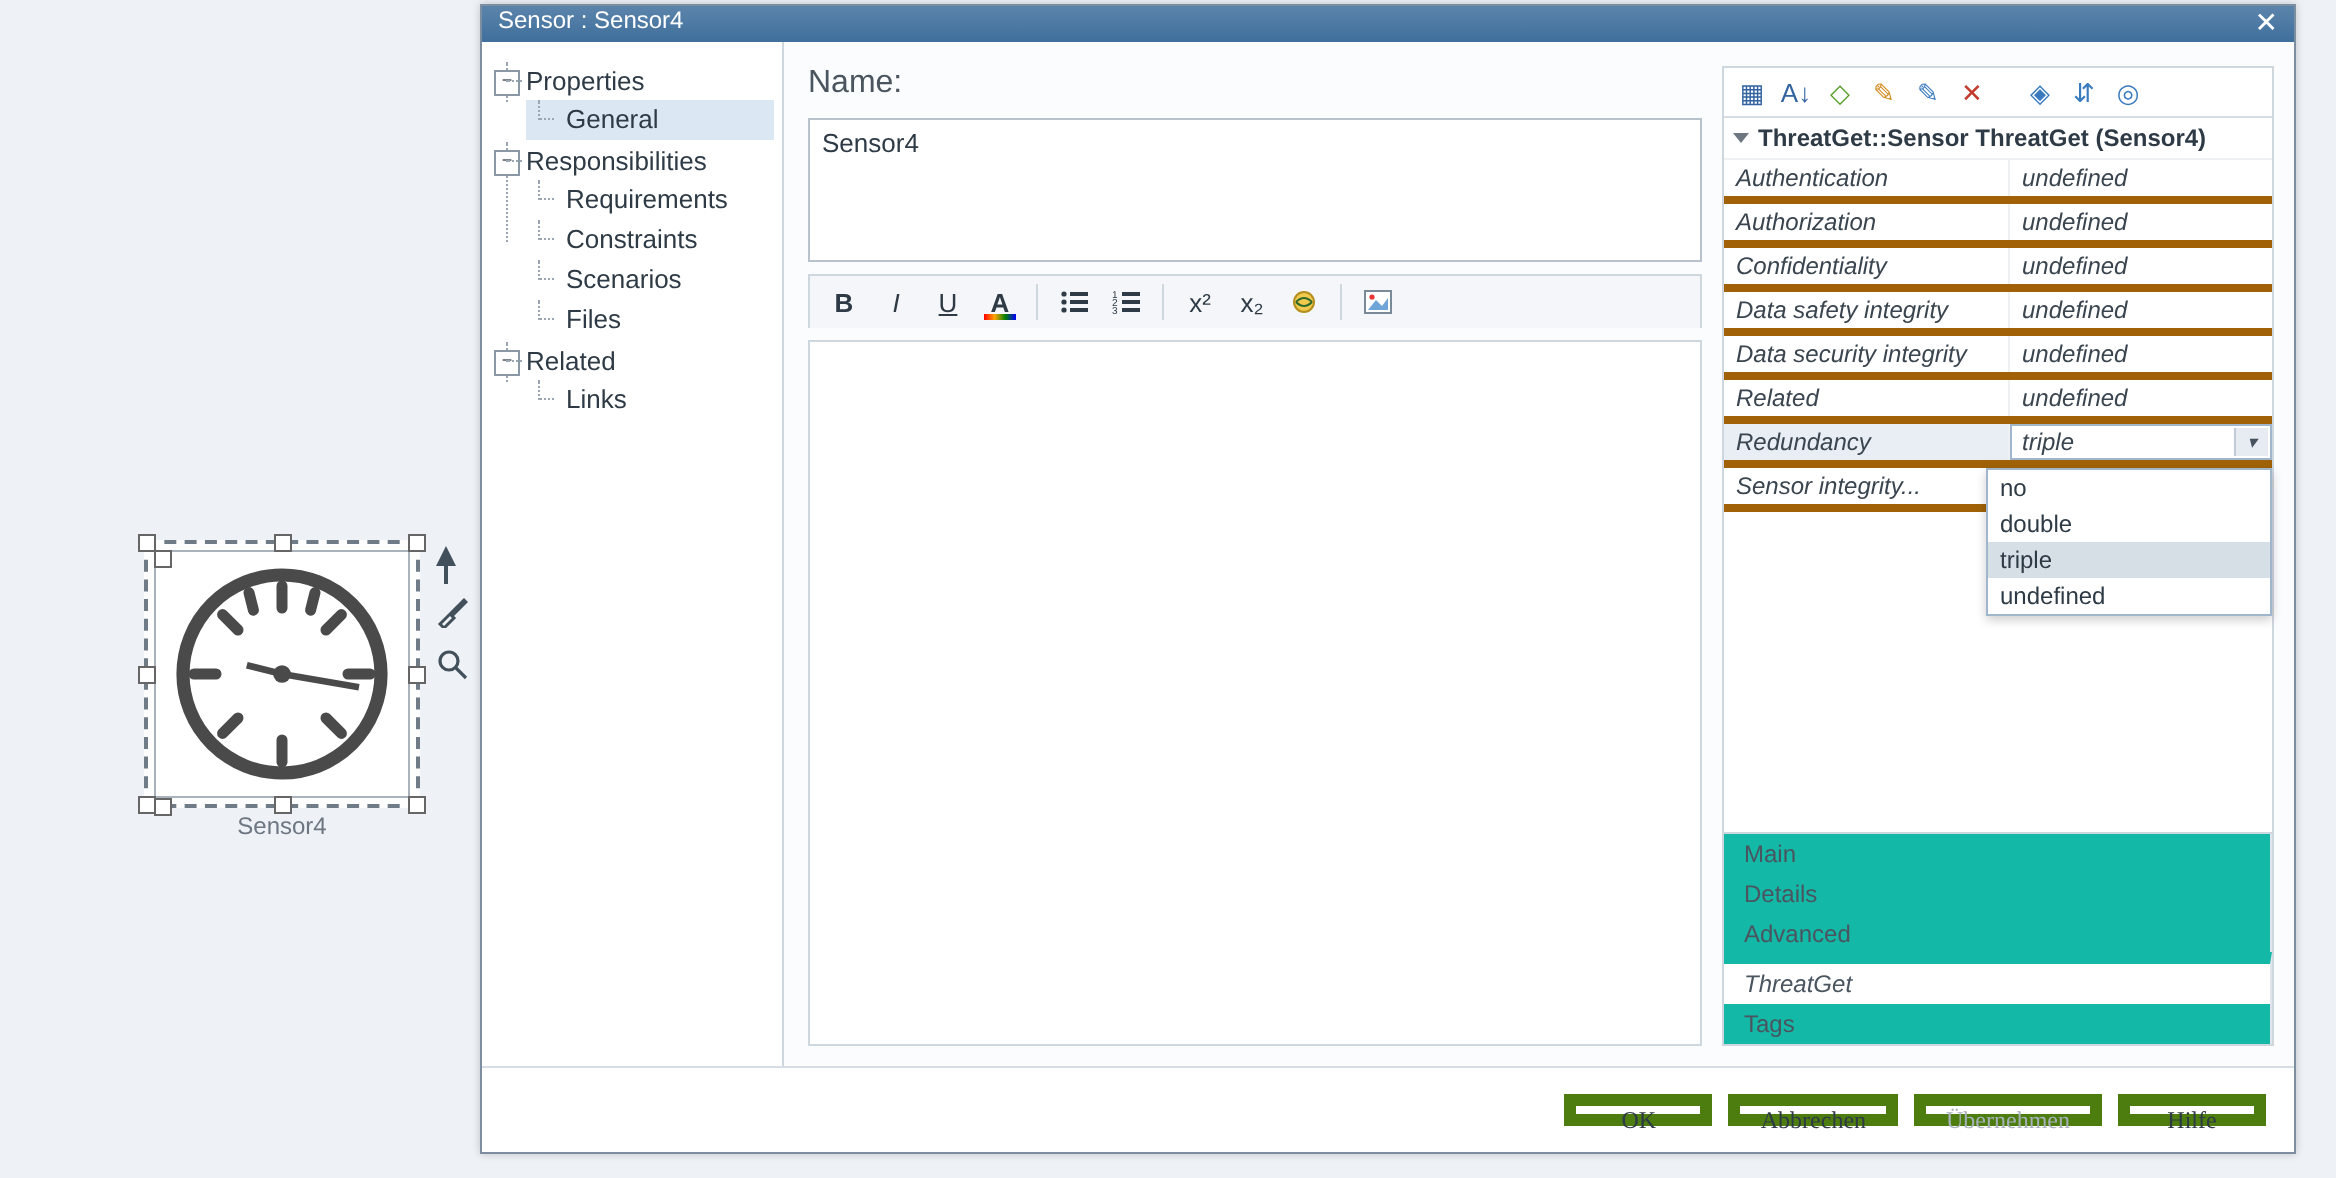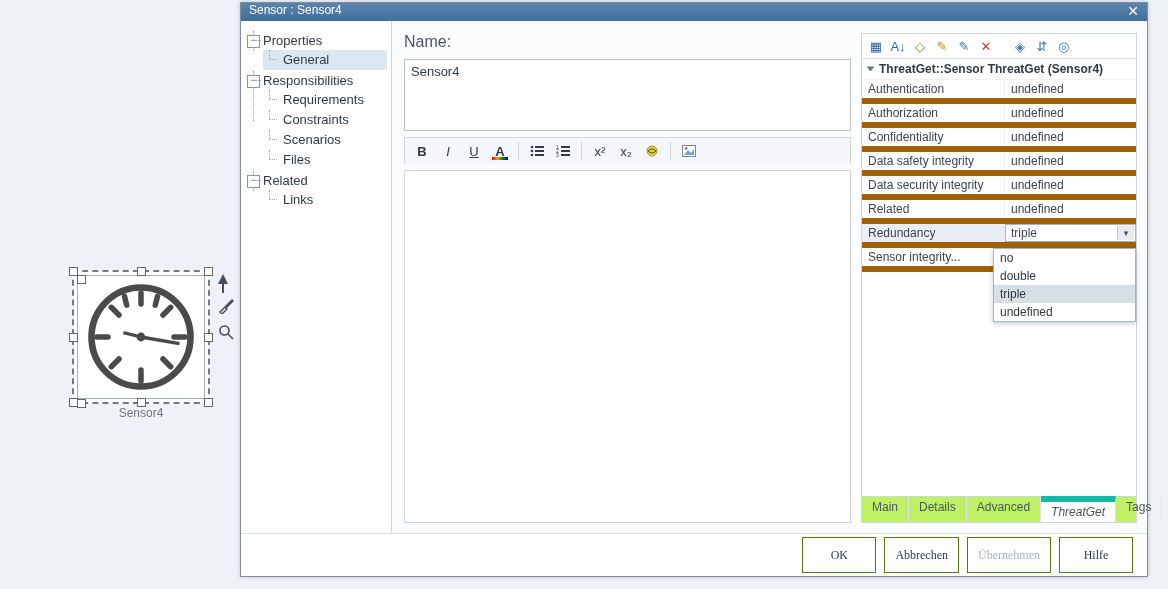--- a/index.html
+++ b/index.html
@@ -55,39 +55,39 @@
   .font-color{position:relative;font-weight:bold;}
   .font-color::after{content:"";position:absolute;left:3px;right:3px;bottom:1px;height:3px;background:linear-gradient(90deg,red,orange,green,blue);}
 
   
   .props{width:274px;border:1px solid #cfd7de;background:#fff;margin:12px 10px 10px 0;display:flex;flex-direction:column;position:relative;}
   .props-tb{height:24px;border-bottom:1px solid #d6dde4;display:flex;align-items:center;gap:4px;padding:0 5px;}
   .props-tb span{width:18px;height:18px;display:flex;align-items:center;justify-content:center;font-size:13px;}
   .props-tree{flex:1;overflow:visible;}
   .cat{display:flex;align-items:center;padding:3px 6px;background:#fff;font-weight:600;font-size:12px;border-bottom:1px solid #eef1f4;}
   .cat .tri{width:0;height:0;border-top:4px solid transparent;border-bottom:4px solid transparent;border-left:5px solid #6d7681;transform:rotate(90deg);margin-right:6px;}
-  .prop-row{display:flex;border-bottom:6px solid #a16207;font-size:12px;}
+  .prop-row{display:flex;border-bottom:4px solid #a16207;font-size:12px;font-style:italic;}
   .prop-row .k{width:130px;padding:2px 6px;color:#3b4550;border-right:1px solid #eef1f4;overflow:hidden;text-overflow:ellipsis;white-space:nowrap;}
   .prop-row .v{flex:1;padding:2px 6px;color:#3b4550;position:relative;}
   .prop-row.sel{background:#e8eef4;}
   .prop-row.sel .v{background:#fff;border:1px solid #9fb6cc;padding:1px 5px;}
   .dd-btn{position:absolute;right:1px;top:1px;bottom:1px;width:16px;background:#e6ecf2;border-left:1px solid #bfcad4;display:flex;align-items:center;justify-content:center;font-size:9px;color:#46525d;}
   .dropdown{position:absolute;left:131px;top:0;right:0;background:#fff;border:1px solid #9fb6cc;box-shadow:0 2px 5px rgba(0,0,0,.2);z-index:5;}
   .dropdown div{padding:2px 6px;font-size:12px;}
   .dropdown .hl{background:#d7dfe6;}
   .dd-anchor{position:relative;}
 
   
-  .prop-tabs{display:flex;border-top:1px solid #cfd7de;background:#bef264;}
+  .prop-tabs{display:flex;border-top:1px solid #cfd7de;background:#14b8a6;flex-direction:column;}
   .prop-tabs div{padding:3px 10px;font-size:12px;color:#4a5560;border-right:1px solid #dfe5ea;}
   .prop-tabs .active{background:#fff;border-top:6px solid #14b8a6;margin-top:-1px;font-style:italic;}
 
   
   .dlg-buttons{height:42px;border-top:1px solid #d6dde4;display:flex;justify-content:flex-end;align-items:center;gap:8px;padding:0 14px;background:#fff;}
-  .dlg-buttons button{min-width:74px;height:36px;border:1px solid #4d7c0f;background:#fff;font:12px "Segoe UI";color:#2e3a45;padding:0 10px;}
+  .dlg-buttons button{min-width:74px;height:16px;border:6px solid #4d7c0f;background:#fff;font:12px "Segoe UI";color:#2e3a45;padding:0 10px;}
   .dlg-buttons button:disabled{color:#a7b1ba;}
 
   svg{display:block}
 </style>
 </head>
 <body>
 
 <div class="node-wrap">
   <div class="node-sel">
     <span class="h-tl"></span>

